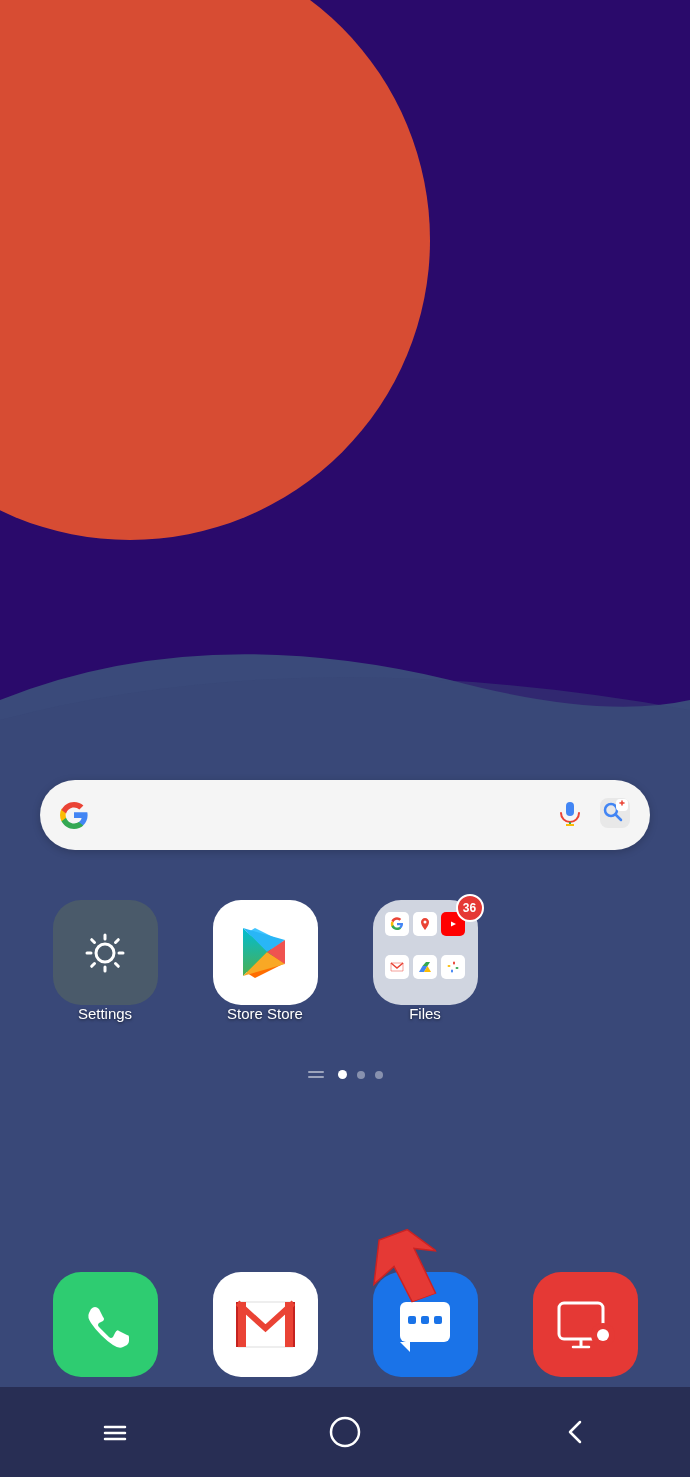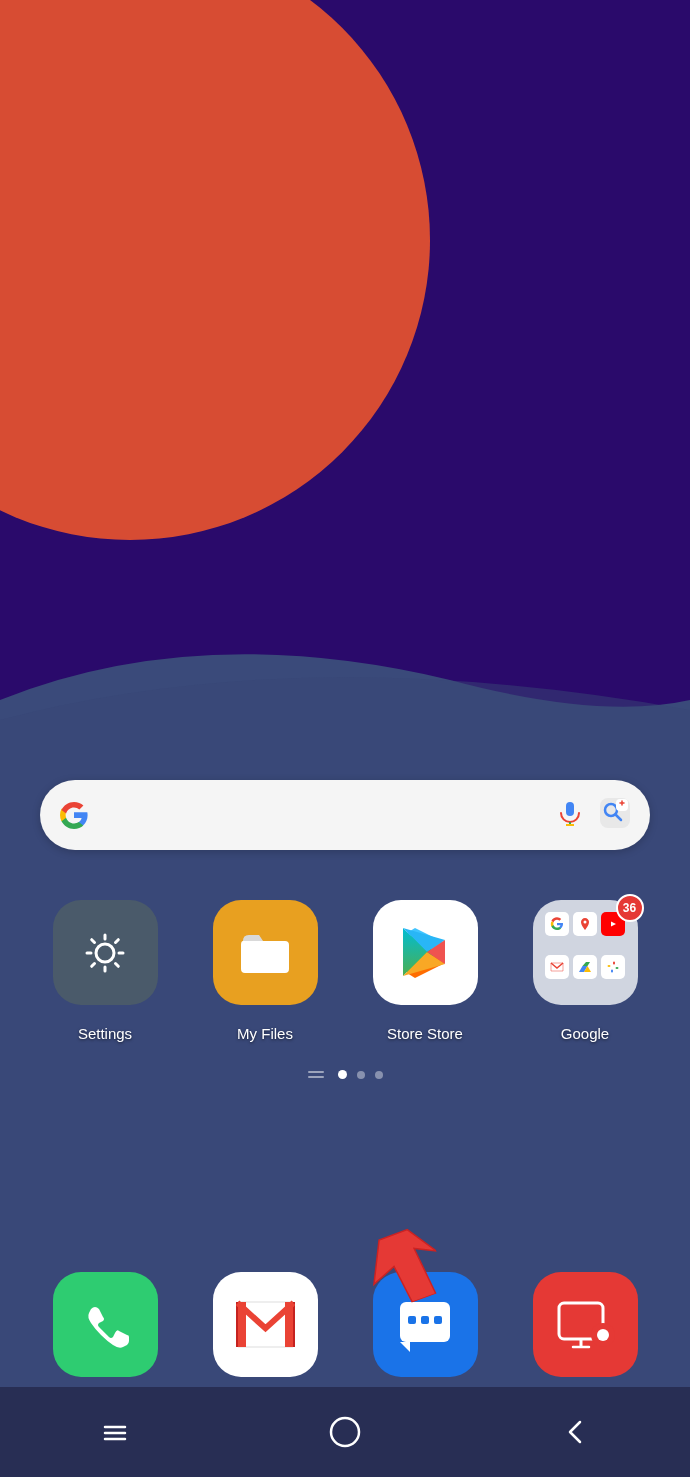--- a/index.html
+++ b/index.html
@@ -37,21 +37,21 @@
       display: grid;
       grid-template-columns: repeat(4, 1fr);
       gap: 10px;
       z-index: 10;
     }
 
     .app-item {
       display: flex;
       flex-direction: column;
       align-items: center;
-      gap: 20px;
+      gap: 0;
       cursor: pointer;
     }
 
     .app-icon {
       width: 105px;
       height: 105px;
       border-radius: 28px;
       display: flex;
       align-items: center;
       justify-content: center;
@@ -301,29 +301,20 @@
     <div class="app-item">
       <div class="app-icon icon-settings">
         <svg width="52" height="52" viewBox="0 0 52 52">
           <circle cx="26" cy="26" r="9" stroke="white" stroke-width="3" fill="none"></circle>
           <path d="M26 8v4M26 40v4M8 26h4M40 26h4M12.7 12.7l2.8 2.8M36.5 36.5l2.8 2.8M39.3 12.7l-2.8 2.8M15.5 36.5l-2.8 2.8" stroke="white" stroke-width="3" stroke-linecap="round"></path>
         </svg>
       </div>
       <span class="app-label">Settings</span>
     </div>
 
-    <div class="app-item">
-      <div class="app-icon icon-myfiles">
-        <svg width="56" height="52" viewBox="0 0 56 52">
-          <path d="M6 14 Q6 8 12 8 L22 8 L26 14 L48 14 Q52 14 52 18 L52 42 Q52 46 48 46 L8 46 Q4 46 4 42 L4 18 Q4 14 6 14Z" fill="white"></path>
-          <path d="M6 14 Q6 8 12 8 L22 8 L26 14Z" fill="rgba(0,0,0,0.15)"></path>
-        </svg>
-      </div>
-      <span class="app-label">My Files</span>
-    </div>
 
     <div class="app-item">
       <div class="app-icon icon-playstore">
         <svg width="60" height="60" viewBox="0 0 60 60">
           <path d="M12 10 L12 50 L42 30 Z" fill="#00C853"></path>
           <path d="M12 10 L42 30 L50 20 L20 5 Z" fill="#40C4FF"></path>
           <path d="M12 50 L42 30 L50 40 L20 55 Z" fill="#FF6D00"></path>
           <path d="M42 30 L50 20 L50 40 Z" fill="#E040FB"></path>
 
         </svg>
@@ -390,21 +381,21 @@
           <div style="background:white;border-radius:5px;display:flex;align-items:center;justify-content:center;width:24px;height:24px;">
             <svg width="14" height="14" viewBox="0 0 14 14">
                 <path d="M7 3C7 1 9 1 9 3S7 5 7 3z" fill="#EA4335"></path>
                 <path d="M7 11C7 13 5 13 5 11S7 9 7 11z" fill="#4285F4"></path>
                 <path d="M3 7C1 7 1 5 3 5S5 7 3 7z" fill="#FBBC05"></path>
                 <path d="M11 7C13 7 13 9 11 9S9 7 11 7z" fill="#34A853"></path>
               </svg>
           </div>
         </div>
       </div>
-      <span class="app-label">Google</span>
+      <span class="app-label">Files</span>
     </div>
   </div>
 
   <div class="page-indicators">
     <div class="page-lines">
       <div class="page-line"></div>
       <div class="page-line"></div>
     </div>
     <div class="page-dot active"></div>
     <div class="page-dot"></div>

